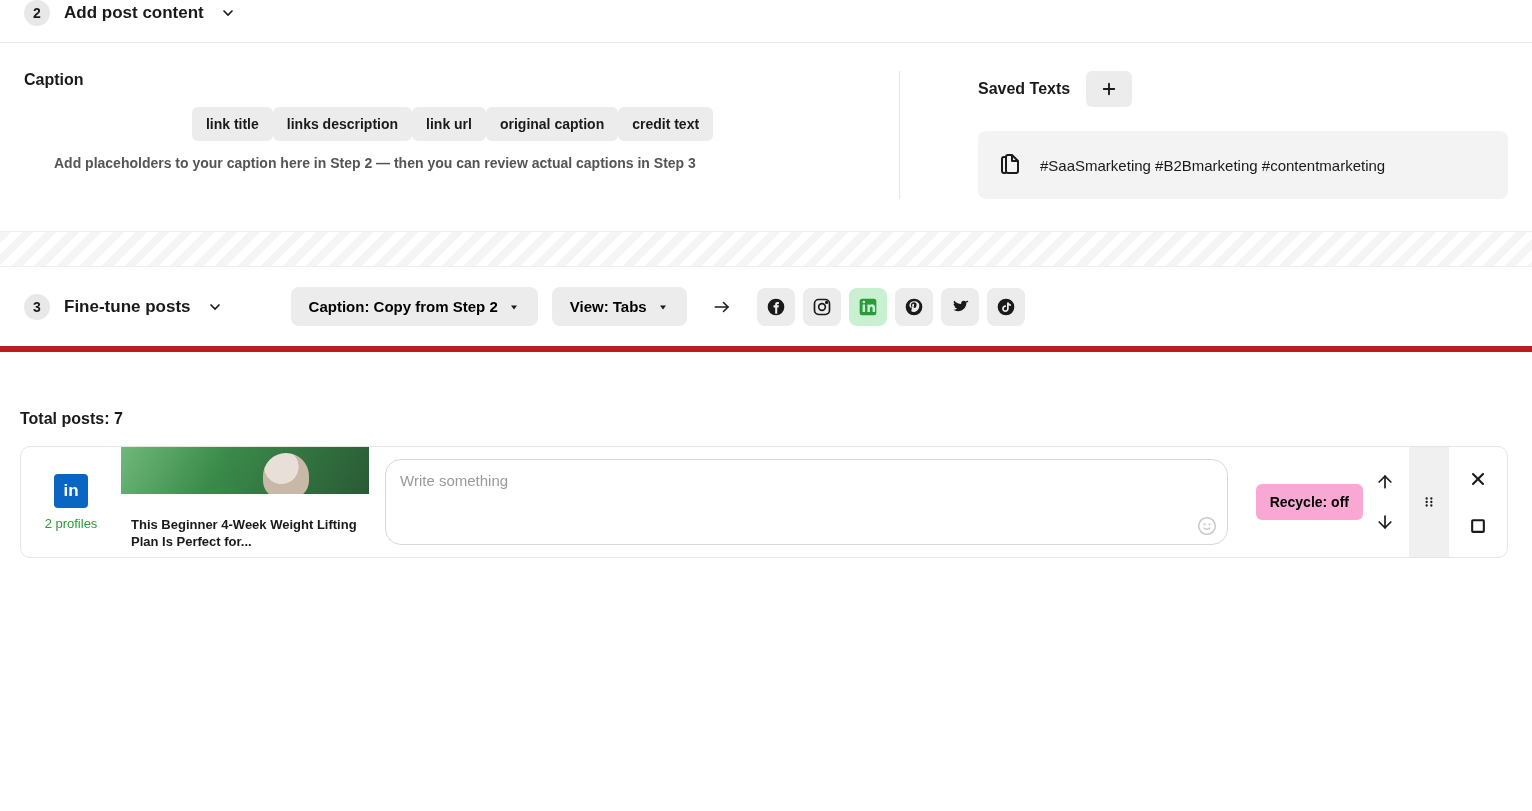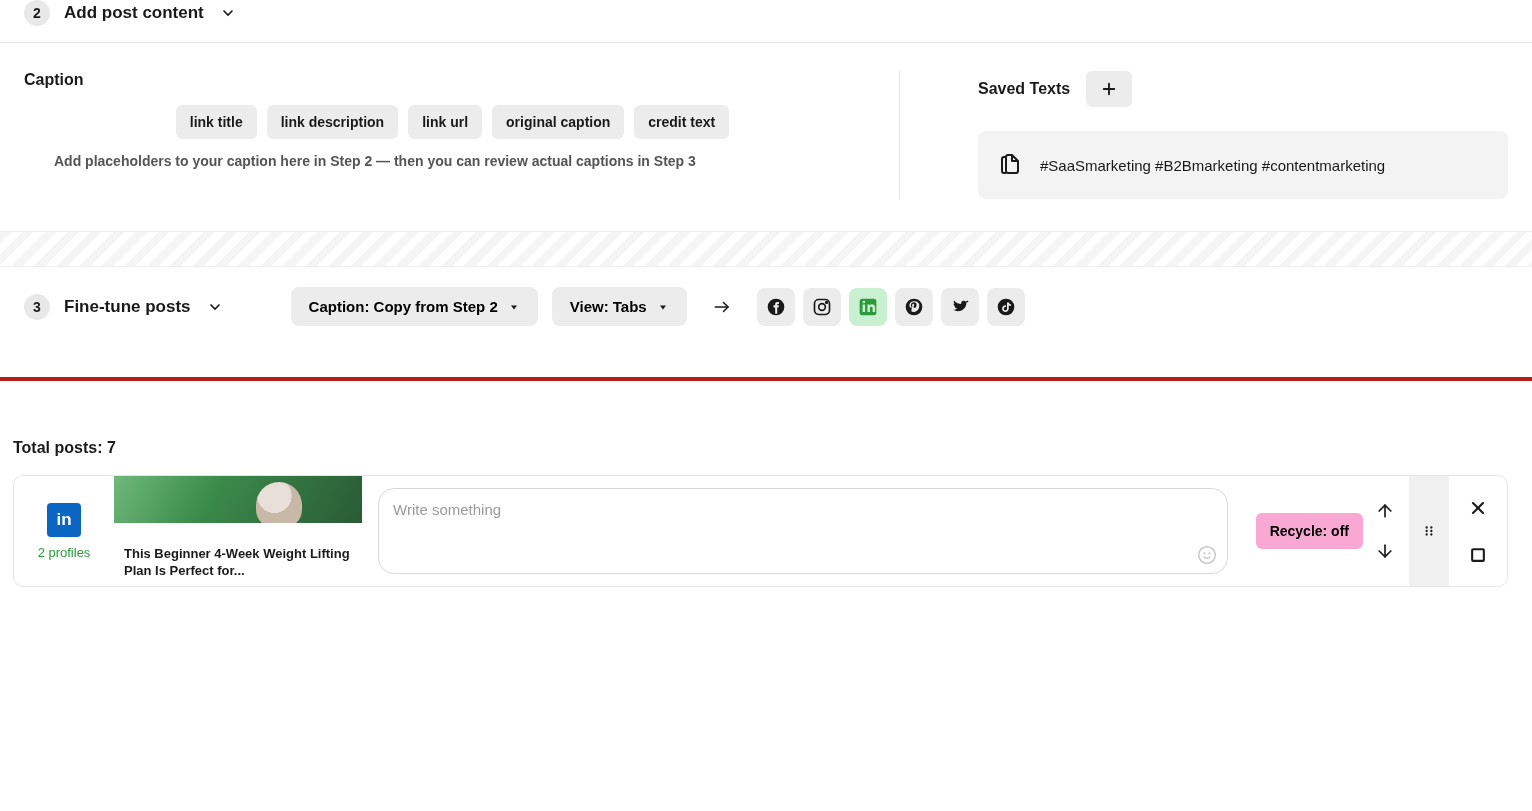--- a/index.html
+++ b/index.html
@@ -7,28 +7,28 @@
   .container { width: 100%; }
   
   .section { border-bottom: 1px solid #e5e5e5; }
   .section-header { display: flex; align-items: center; gap: 14px; padding: 0 24px 16px 24px; }
   .step-badge { width: 26px; height: 26px; border-radius: 50%; background: #e8e8e8; color: #1a1a1a; display: flex; align-items: center; justify-content: center; font-weight: 600; font-size: 14px; }
   .step-title { font-weight: 600; font-size: 17px; color: #1a1a1a; }
   .chev-icon { margin-left: 2px; }
   
   .step2-body { display: flex; padding: 28px 24px 32px 24px; gap: 48px; }
   .caption-col { flex: 1; }
-  .caption-label { font-weight: 600; font-size: 16px; margin-bottom: 16px; display: block; }
+  .caption-label { font-weight: 600; font-size: 16px; display: block; }
   .caption-box-wrap { padding-left: 30px; }
   .caption-box { border: 1px solid #d8d8d8; border-radius: 10px; min-height: 172px; padding: 20px 22px 10px 22px; position: relative; }
   .caption-box textarea { width: 100%; border: none; outline: none; resize: none; font-size: 17px; color: #1a1a1a; font-family: inherit; height: 110px; }
   .caption-box textarea::placeholder { color: #9a9a9a; }
   .emoji-btn { position: absolute; bottom: 10px; right: 12px; background: none; border: none; cursor: pointer; color: #c8c8c8; }
   
-  .placeholder-row { display: flex; gap: 10px; justify-content: center; flex-wrap: wrap; }
+  .placeholder-row { display: flex; justify-content: center; margin-top: 18px; flex-wrap: wrap; }
   .ph-btn { background: #ececec; border: none; border-radius: 6px; padding: 9px 14px; font-weight: 600; font-size: 14px; color: #1a1a1a; cursor: pointer; }
   .placeholder-hint { margin-top: 14px; font-weight: 600; font-size: 14px; color: #555; }
   
   .divider-v { width: 1px; background: #e5e5e5; }
   
   .saved-col { width: 560px; padding-left: 30px; }
   .saved-head { display: flex; align-items: center; gap: 16px; margin-bottom: 24px; }
   .saved-title { font-weight: 700; font-size: 16px; }
   .plus-btn { width: 46px; height: 36px; background: #ececec; border: none; border-radius: 6px; cursor: pointer; display:flex; align-items:center; justify-content:center; }
   .saved-item { background: #f3f3f3; border-radius: 8px; padding: 22px 20px; display: flex; align-items: center; gap: 18px; }
@@ -37,21 +37,21 @@
   
   .stripe { height: 36px; background: repeating-linear-gradient(135deg, #f5f5f5 0 8px, #ffffff 8px 16px); border-top:1px solid #eee; border-bottom:1px solid #eee; }
   
   .step3-header { display: flex; align-items: center; gap: 14px; padding: 20px 24px; flex-wrap: wrap; }
   .pill-select { background: #ececec; border: none; border-radius: 8px; padding: 11px 18px; font-weight: 600; font-size: 15px; display: flex; align-items: center; gap: 10px; cursor: pointer; }
   .arrow-icon { margin: 0 8px; }
   .social-row { display: flex; gap: 8px; }
   .social-btn { width: 38px; height: 38px; border-radius: 8px; background: #ececec; border: none; display: flex; align-items: center; justify-content: center; cursor: pointer; }
   .social-btn.active { background: #c9f0d0; }
   
-  .step3-body { padding: 10px 24px 28px 13px; border-top: 4px solid #b91c1c; margin-top: 31px; }
+  .step3-body { padding: 10px 24px 28px 20px; border-top: 6px solid #b91c1c; }
   .total-posts { font-weight: 600; font-size: 16px; padding: 48px 0 18px 0; }
   
   .post-card { border: 1px solid #e5e5e5; border-radius: 10px; display: flex; align-items: stretch; overflow: hidden; height: 112px; }
   .post-network { width: 100px; display: flex; flex-direction: column; align-items: center; justify-content: center; gap: 8px; }
   .li-badge { width: 34px; height: 34px; background: #0a66c2; border-radius: 4px; display:flex; align-items:center; justify-content:center; color:#fff; font-weight:700; font-size:17px; }
   .profile-count { color: #2a9a3a; font-size: 13px; font-weight: 500; }
   
   .post-preview { width: 248px; display:flex; flex-direction:column;gap:16px; }
   .preview-img { height: 58px; background: linear-gradient(120deg, #6fb97a 0%, #3a8a4a 40%, #2a5a35 100%); position: relative; overflow:hidden; }
   .preview-img .figure { position:absolute; right:60px; top:6px; width:46px; height:46px; background: radial-gradient(circle at 40% 30%, #e8e0d8 0 40%, #c8b8a8 41% 100%); border-radius:50% 50% 40% 40%; }
@@ -88,21 +88,21 @@
       </span>
     </div>
   </div>
 
   <div class="step2-body">
     <div class="caption-col">
       <span class="caption-label">Caption</span>
       <div class="caption-box-wrap">
         <div class="placeholder-row">
           <button class="ph-btn">link title</button>
-          <button class="ph-btn">link description</button>
+          <button class="ph-btn">links description</button>
           <button class="ph-btn">link url</button>
           <button class="ph-btn">original caption</button>
           <button class="ph-btn">credit text</button>
         </div>
         <div class="placeholder-hint">Add placeholders to your caption here in Step 2 — then you can review actual captions in Step 3</div>
       </div>
     </div>
 
     <div class="divider-v"></div>
 

